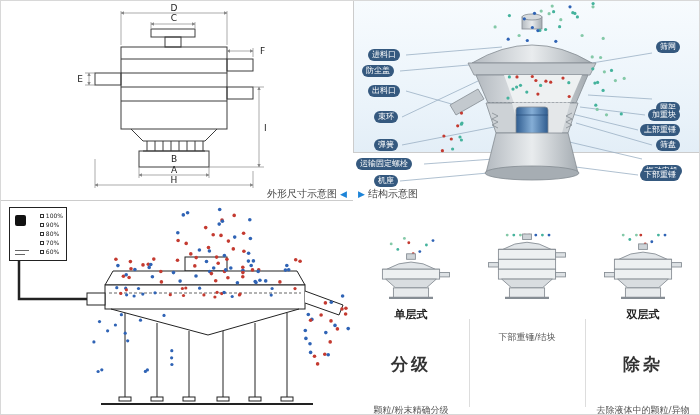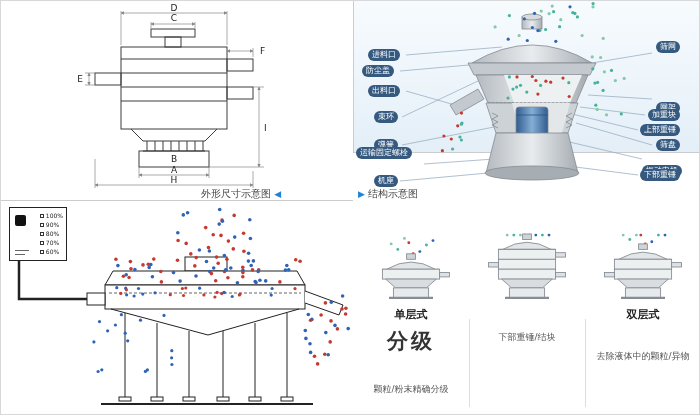--- a/index.html
+++ b/index.html
@@ -18,21 +18,21 @@
         white-space:nowrap;line-height:1.3;z-index:4}
   #ctrl{position:absolute;left:8px;top:6px;width:58px;height:54px;border:1.5px solid #222;background:#fff;z-index:3}
   #ctrl .ind{position:absolute;left:5px;top:7px;width:11px;height:11px;background:#111;border-radius:2px}
   #ctrl .mark{position:absolute;left:5px;height:1px;background:#666}
   .pcts{position:absolute;right:3px;top:3px}
   .pct-row{display:flex;align-items:center;gap:2px;font-size:6px;color:#222;height:9px}
   .chk{width:4px;height:4px;border:1px solid #333;display:inline-block}
   .type-col{width:116px;position:relative;text-align:center}
   .icon-wrap{height:90px;display:flex;align-items:flex-end;justify-content:center}
   .type-label{font-size:11px;font-weight:bold;color:#222;margin-top:4px}
-  .fn-title{font-size:21px;font-weight:bold;color:#333;margin-top:5px;letter-spacing:3px}
+  .fn-title{font-size:17px;font-weight:bold;color:#333;margin-top:31px;letter-spacing:3px}
   .fn-desc{font-size:9px;color:#555;margin-top:28px}
   .vdiv{position:absolute;top:118px;height:88px;width:1px;background:#ddd}
 </style>
 </head>
 <body>
 
 <div class="stage">
 
   <div class="panel" id="p-dim">
     <svg width="352" height="188" viewBox="0 0 352 188">
@@ -95,21 +95,21 @@
         <text x="259" y="53" text-anchor="start">F</text>
         <text x="79" y="81">E</text>
         <text x="173" y="161">B</text>
         <text x="263" y="130" text-anchor="start">I</text>
         <text x="173" y="172">A</text>
         <text x="173" y="182">H</text>
       </g>
     </svg>
   </div>
 
-  <div class="caption" style="left:200px;width:146px;text-align:left">
+  <div class="caption" style="left:200px;width:146px;text-align:right">
     <span>外形尺寸示意图</span>
     <span class="tri">◀</span>
   </div>
   <div class="caption" style="left:357px">
     <span class="tri">▶</span>
     <span>结构示意图</span>
   </div>
 
   <div class="panel" id="p-struct">
     <svg width="348" height="200" viewBox="0 0 348 200">
@@ -237,21 +237,21 @@
           <circle cx="88.4" cy="149.7" r="1.6" fill="#c43a30"></circle>
           <circle cx="98.6" cy="148.0" r="1.6" fill="#45b39d"></circle>
         </g>
     </svg>
     
     <div class="pill" style="left:14px;top:48px">进料口</div>
     <div class="pill" style="left:8px;top:64px">防尘盖</div>
     <div class="pill" style="left:14px;top:84px">出料口</div>
     <div class="pill" style="left:20px;top:110px">束环</div>
     <div class="pill" style="left:20px;top:138px">弹簧</div>
-    <div class="pill" style="left:2px;top:146px">运输固定螺栓</div>
+    <div class="pill" style="left:2px;top:157px">运输固定螺栓</div>
     <div class="pill" style="left:20px;top:174px">机座</div>
     
     <div class="pill" style="left:302px;top:40px">筛网</div>
     <div class="pill" style="left:302px;top:101px">网架</div>
     <div class="pill" style="left:294px;top:108px">加重块</div>
     <div class="pill" style="left:286px;top:123px">上部重锤</div>
     <div class="pill" style="left:302px;top:138px">筛盘</div>
     <div class="pill" style="left:288px;top:164px">振动电机</div>
     <div class="pill" style="left:286px;top:168px">下部重锤</div>
   </div>
@@ -538,19 +538,20 @@
             <rect x="24" y="25" width="52" height="9" fill="#edf0f1" stroke="#868d94" stroke-width="0.8"></rect>
             <rect x="76" y="28" width="9" height="4" fill="#dde1e4" stroke="#868d94" stroke-width="0.8"></rect>
             <rect x="24" y="34" width="52" height="9" fill="#edf0f1" stroke="#868d94" stroke-width="0.8"></rect>
             <rect x="15" y="37" width="9" height="4" fill="#dde1e4" stroke="#868d94" stroke-width="0.8"></rect>
             <path d="M27 43 L36 51 L64 51 L73 43 Z" fill="#d9dde0" stroke="#868d94" stroke-width="0.8"></path>
             <rect x="34" y="51" width="32" height="9" fill="#e7eaec" stroke="#868d94" stroke-width="0.8"></rect>
             <line x1="30" y1="60" x2="70" y2="60" stroke="#868d94" stroke-width="2"></line>
           </svg>
         </div>
       <div class="type-label">双层式</div>
+      <div class="fn-title">除杂</div>
       <div class="fn-desc">去除液体中的颗粒/异物</div>
     </div>
     <div class="vdiv" style="left:116px"></div>
     <div class="vdiv" style="left:232px"></div>
   </div>
 
 </div>
 
 </body></html>

